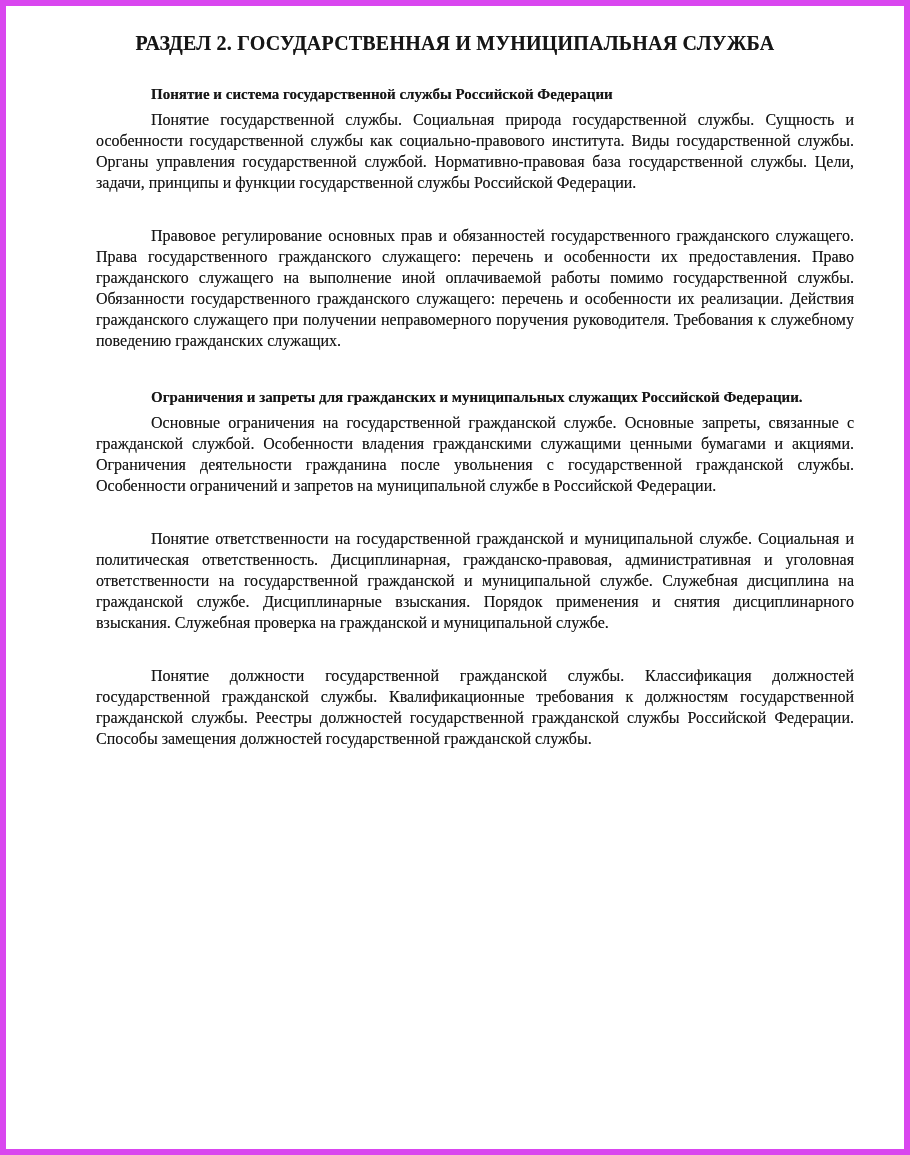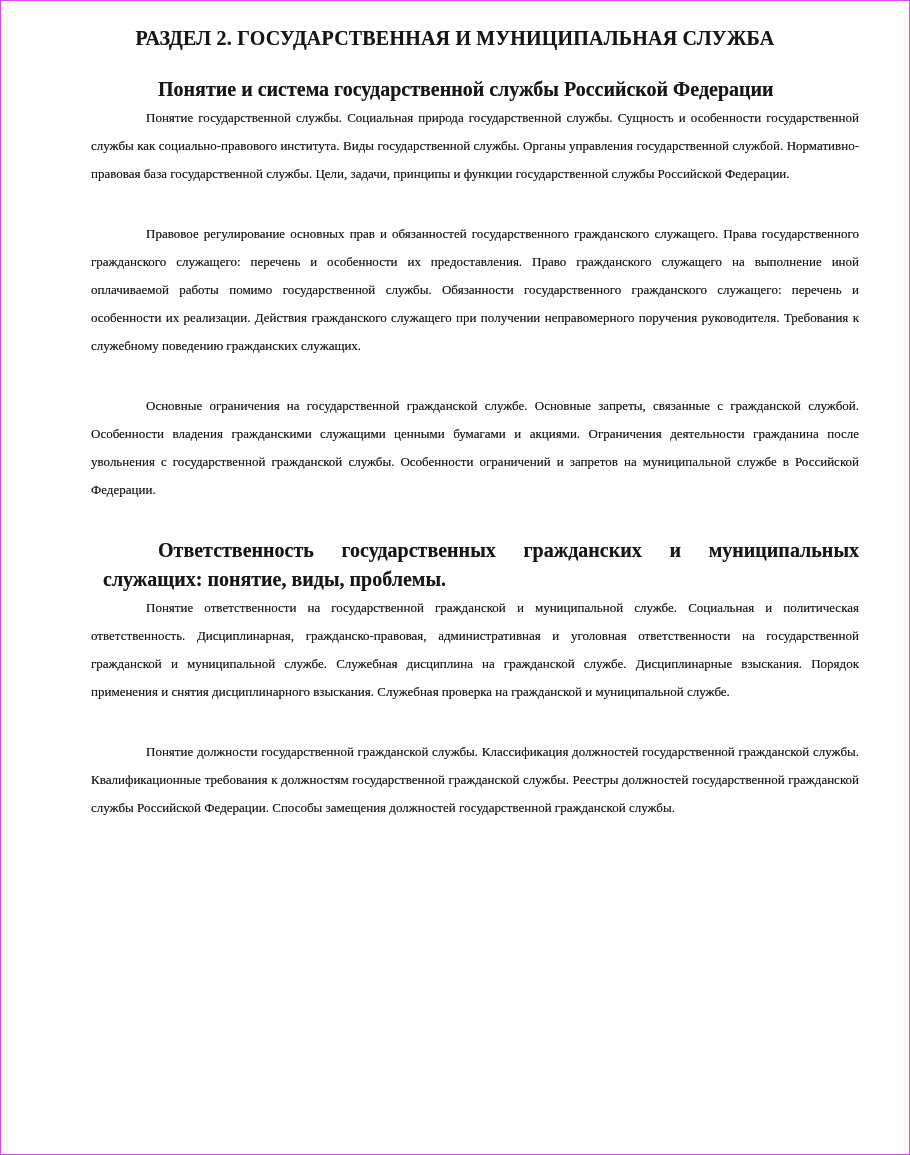--- a/index.html
+++ b/index.html
@@ -5,21 +5,21 @@
   * { margin: 0; padding: 0; box-sizing: border-box; }
 
   html, body {
     background: #ffffff;
   }
 
   .doc-page {
     width: 910px;
     height: 1155px;
     background: #ffffff;
-    border: 1px solid #d946ef;
+    border: 6px solid #d946ef;
     font-family: "Liberation Serif", "DejaVu Serif", serif;
     color: #161616;
     padding: 25px 50px 0 90px;
     overflow: hidden;
     
     text-shadow: 0 0 0.5px rgba(30,30,30,0.55);
   }
 
   .doc-title {
     font-size: 20px;
@@ -33,31 +33,30 @@
   }
 
   .doc-section {
     margin-top: 32px;
   }
   .doc-section:first-of-type {
     margin-top: 0;
   }
 
   .section-heading {
-    font-size: 20px;
+    font-size: 15px;
     line-height: 29px;
     font-weight: bold;
     text-align: justify;
     text-indent: 55px;
-    margin-left: 12px;
   }
 
   .section-paragraph {
-    font-size: 13px;
-    line-height: 28px;
+    font-size: 16px;
+    line-height: 21px;
     text-align: justify;
     text-indent: 55px;
   }
 </style>
 </head>
 <body>
 
 <div class="doc-page">
 
   <h1 class="doc-title">РАЗДЕЛ 2. ГОСУДАРСТВЕННАЯ И МУНИЦИПАЛЬНАЯ СЛУЖБА</h1>
@@ -65,25 +64,25 @@
   <div class="doc-section">
     <h2 class="section-heading">Понятие и система государственной службы Российской Федерации</h2>
     <p class="section-paragraph">Понятие государственной службы. Социальная природа государственной службы. Сущность и особенности государственной службы как социально-правового института. Виды государственной службы. Органы управления государственной службой. Нормативно-правовая база государственной службы. Цели, задачи, принципы и функции государственной службы Российской Федерации.</p>
   </div>
 
   <div class="doc-section">
     <p class="section-paragraph">Правовое регулирование основных прав и обязанностей государственного гражданского служащего. Права государственного гражданского служащего: перечень и особенности их предоставления. Право гражданского служащего на выполнение иной оплачиваемой работы помимо государственной службы. Обязанности государственного гражданского служащего: перечень и особенности их реализации. Действия гражданского служащего при получении неправомерного поручения руководителя. Требования к служебному поведению гражданских служащих.</p>
   </div>
 
   <div class="doc-section">
+    <h2 class="section-heading">Ограничения и запреты для гражданских и муниципальных служащих Российской Федерации.</h2>
     <p class="section-paragraph">Основные ограничения на государственной гражданской службе. Основные запреты, связанные с гражданской службой. Особенности владения гражданскими служащими ценными бумагами и акциями. Ограничения деятельности гражданина после увольнения с государственной гражданской службы. Особенности ограничений и запретов на муниципальной службе в Российской Федерации.</p>
   </div>
 
   <div class="doc-section">
-    <h2 class="section-heading">Ответственность государственных гражданских и муниципальных служащих: понятие, виды, проблемы.</h2>
     <p class="section-paragraph">Понятие ответственности на государственной гражданской и муниципальной службе. Социальная и политическая ответственность. Дисциплинарная, гражданско-правовая, административная и уголовная ответственности на государственной гражданской и муниципальной службе. Служебная дисциплина на гражданской службе. Дисциплинарные взыскания. Порядок применения и снятия дисциплинарного взыскания. Служебная проверка на гражданской и муниципальной службе.</p>
   </div>
 
   <div class="doc-section">
     <p class="section-paragraph">Понятие должности государственной гражданской службы. Классификация должностей государственной гражданской службы. Квалификационные требования к должностям государственной гражданской службы. Реестры должностей государственной гражданской службы Российской Федерации. Способы замещения должностей государственной гражданской службы.</p>
   </div>
 
 </div>
 
 </body></html>

